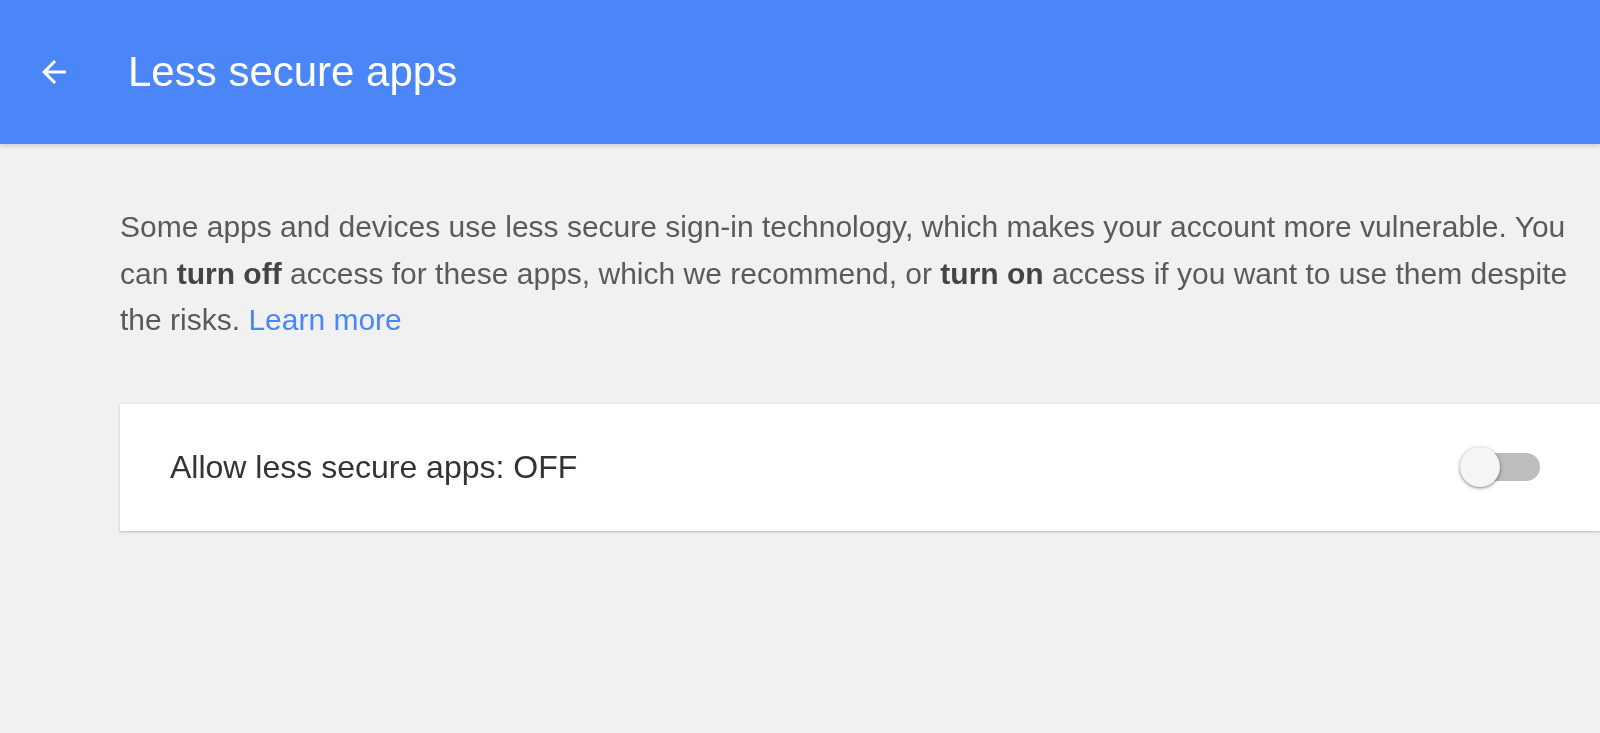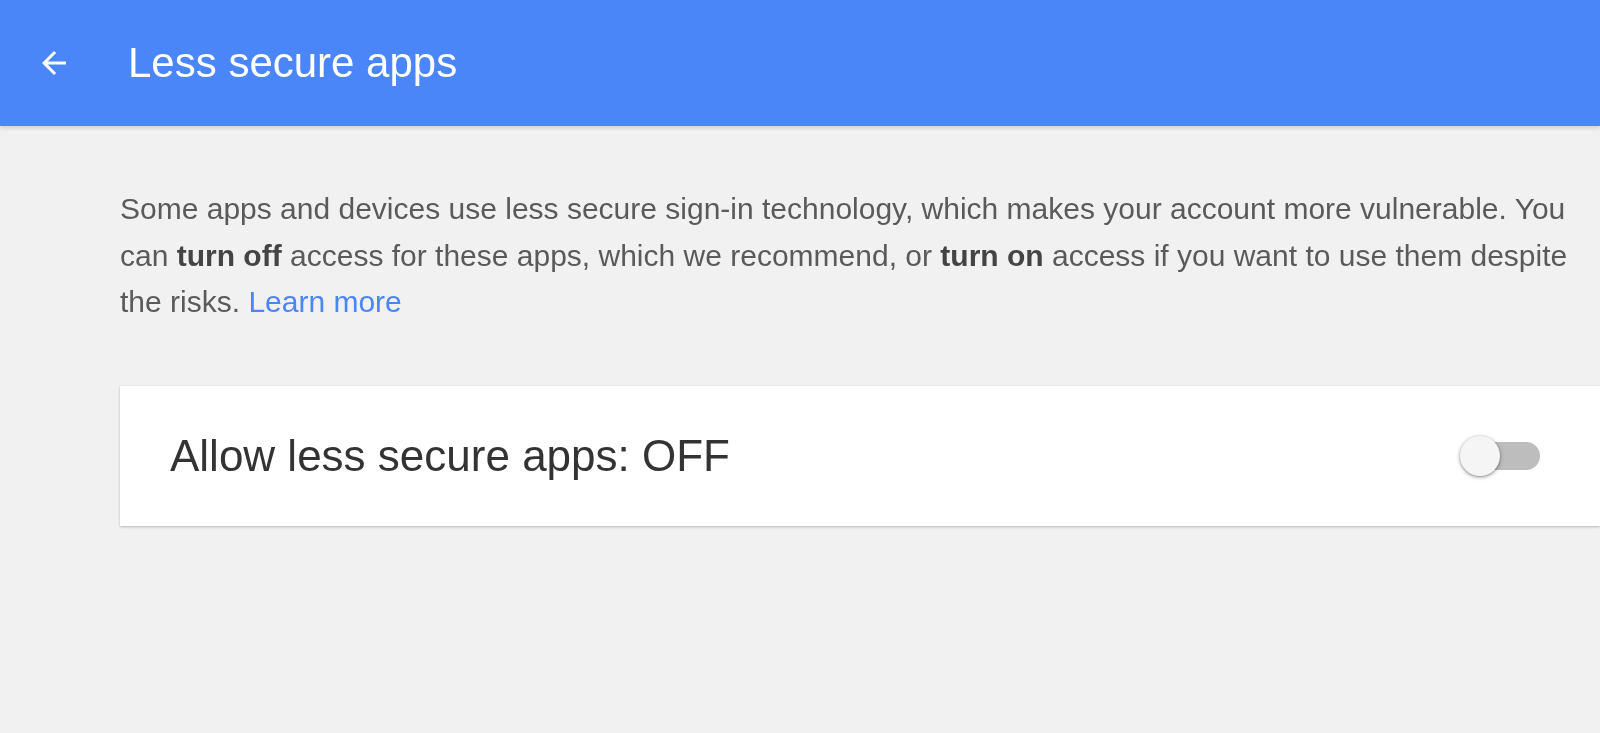--- a/index.html
+++ b/index.html
@@ -9,21 +9,21 @@
     }
     body {
       font-family: Arial, Helvetica, sans-serif;
       background: #f1f1f1;
       width: 1600px;
       height: 733px;
       overflow: hidden;
     }
     .header {
       background: #4a86f7;
-      height: 126px;
+      height: 144px;
       display: flex;
       align-items: center;
       padding: 0 30px;
       box-shadow: 0 2px 4px rgba(0,0,0,0.15);
       position: relative;
       z-index: 10;
     }
     .back-button {
       width: 48px;
       height: 48px;
@@ -64,21 +64,21 @@
       background: #fff;
       padding: 45px 50px;
       display: flex;
       align-items: center;
       justify-content: space-between;
       box-shadow: 0 1px 3px rgba(0,0,0,0.14), 0 1px 2px rgba(0,0,0,0.10);
       margin-right: 0;
     }
     .toggle-label {
       color: #333;
-      font-size: 44px;
+      font-size: 32px;
       font-weight: 400;
     }
     .toggle {
       position: relative;
       width: 76px;
       height: 28px;
       cursor: pointer;
       flex-shrink: 0;
       margin-right: 10px;
     }

